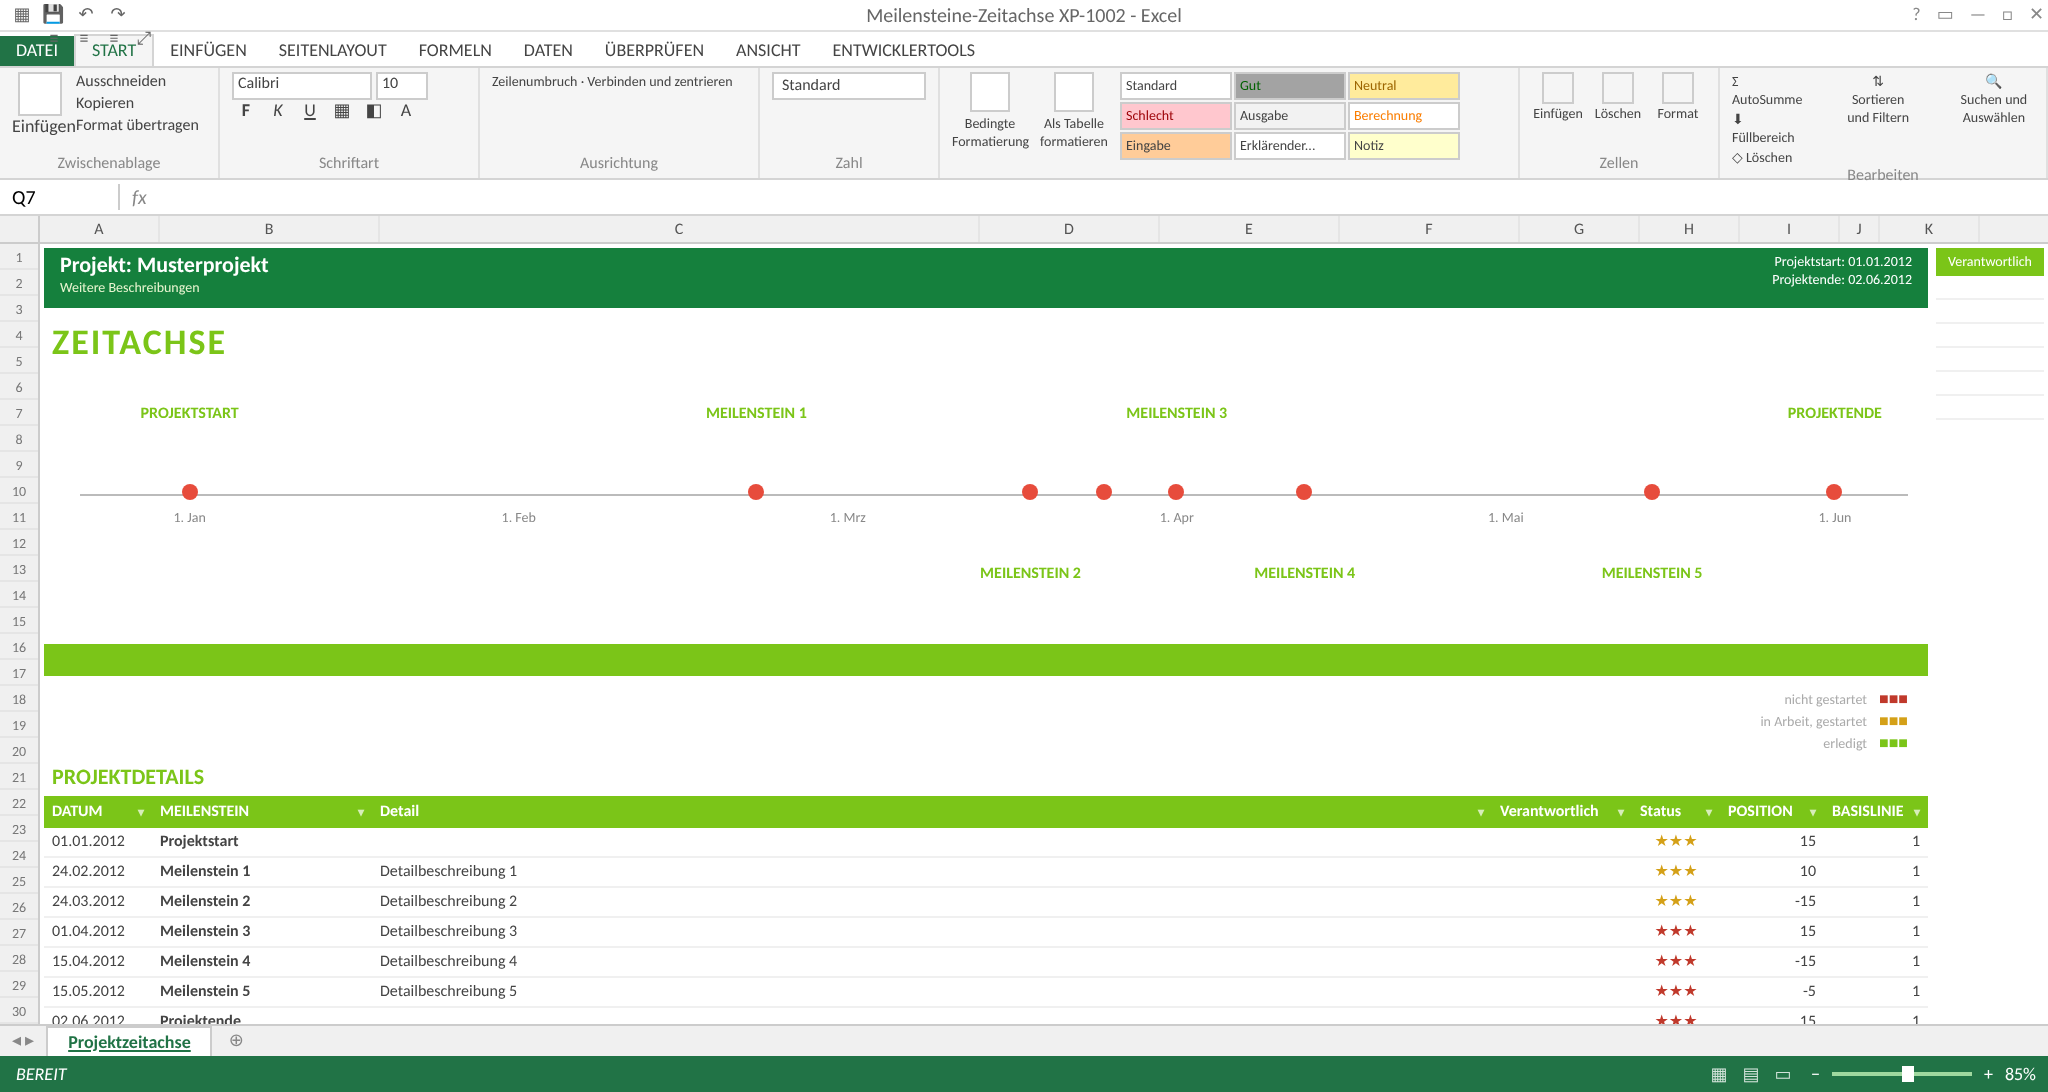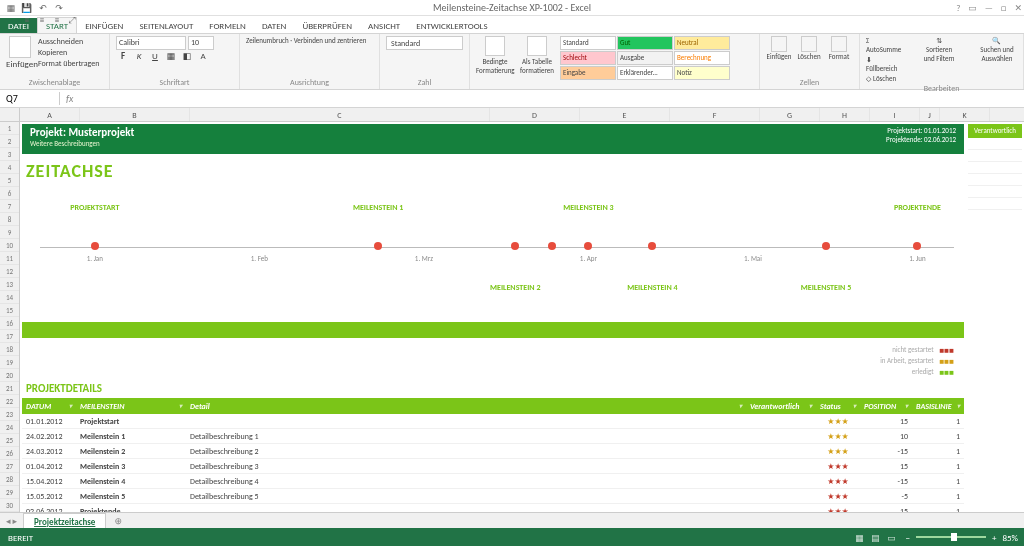--- a/index.html
+++ b/index.html
@@ -87,32 +87,32 @@
 
 
 .legend { position: absolute; right: 70px; font-size: 7px; color: #aaa; }
 .legend .row { display: flex; justify-content: flex-end; gap: 6px; height: 11px; align-items: center; }
 .legend .stars span { font-size: 8px; }
 
 
 .details-title { position: absolute; left: 6px; font-size: 11px; font-weight: bold; color: #7bc518; }
 .details-table { position: absolute; left: 2px; right: 60px; }
 .details-table .thead { display: flex; background: #7bc518; color: #fff; height: 16px; font-size: 8px; font-weight: bold; }
-.details-table .thead .th { padding: 2px 4px; display: flex; align-items: center; justify-content: space-between; font-style: italic; }
+.details-table .thead .th { padding: 2px 4px; display: flex; align-items: center; justify-content: space-between; }
 .details-table .thead .th .arr { font-size: 6px; opacity: 0.7; }
 .details-table .tr { display: flex; height: 15px; font-size: 8px; color: #444; border-bottom: 1px solid #f0f0f0; align-items: center; }
 .details-table .tr .td { padding: 1px 4px; }
 .details-table .bold { font-weight: bold; }
 .details-table .stars { color: #d4a017; }
 .details-table .stars.red { color: #c0392b; }
 .details-table .num { text-align: right; }
 
 
 .statusbar { position: absolute; bottom: 0; left: 0; right: 0; height: 18px; background: #217346; color: #fff; display: flex; align-items: center; font-size: 9px; }
-.statusbar .ready { padding: 0 8px; }
+.statusbar .ready { padding: 0 8px; font-style: italic; }
 .statusbar .right { position: absolute; right: 6px; display: flex; align-items: center; gap: 6px; }
 .statusbar .views span { display: inline-block; width: 16px; text-align: center; opacity: 0.8; }
 .statusbar .slider { width: 70px; height: 2px; background: #9fd89f; position: relative; }
 .statusbar .slider .thumb { position: absolute; left: 50%; top: -3px; width: 6px; height: 8px; background: #fff; }
 
 
 .sheettabs { position: absolute; bottom: 18px; left: 0; right: 0; height: 16px; background: #f0f0f0; border-top: 1px solid #ccc; display: flex; align-items: center; font-size: 9px; }
 .sheettabs .nav { padding: 0 6px; color: #888; }
 .sheettabs .stab { padding: 2px 10px; background: #fff; border: 1px solid #ccc; border-bottom: none; color: #217346; font-weight: bold; text-decoration: underline; }
 .sheettabs .plus { padding: 0 8px; color: #888; }
@@ -215,21 +215,21 @@
       <div class="combo">Standard</div>
     </div>
     <div class="label">Zahl</div>
   </div>
   <div class="group styles">
     <div class="cells">
       <div class="bigbtn"><div class="ic"></div><span>Bedingte Formatierung</span></div>
       <div class="bigbtn"><div class="ic"></div><span>Als Tabelle formatieren</span></div>
       <div class="gallery">
         <div class="cell" style="background:#fff">Standard</div>
-        <div class="cell" style="background:#22c55e;color:#006100">Gut</div>
+        <div class="cell" style="background:#a3a3a3;color:#006100">Gut</div>
         <div class="cell" style="background:#ffeb9c;color:#9c6500">Neutral</div>
         <div class="cell" style="background:#ffc7ce;color:#9c0006">Schlecht</div>
         <div class="cell" style="background:#f2f2f2">Ausgabe</div>
         <div class="cell" style="background:#fff;color:#fa7d00">Berechnung</div>
         <div class="cell" style="background:#ffcc99">Eingabe</div>
         <div class="cell" style="background:#fff">Erklärender...</div>
         <div class="cell" style="background:#ffffcc">Notiz</div>
       </div>
     </div>
   </div>

